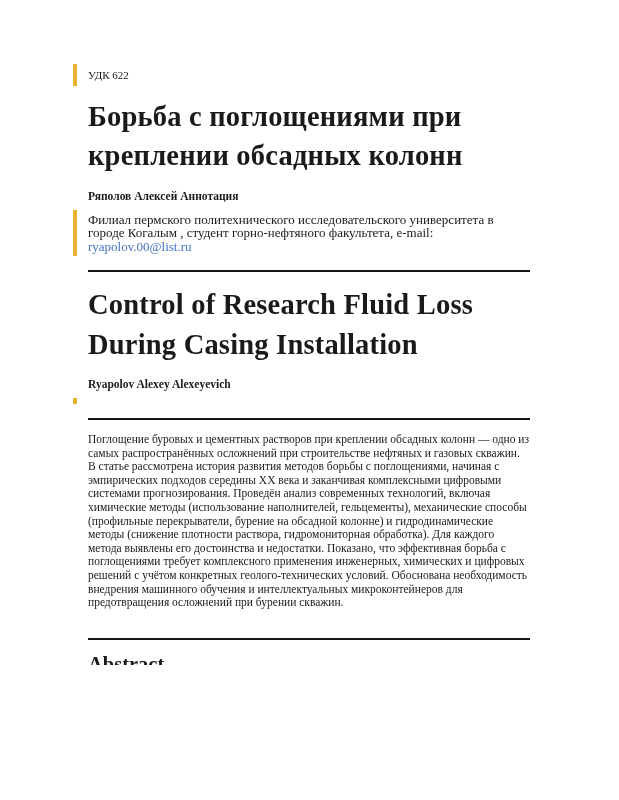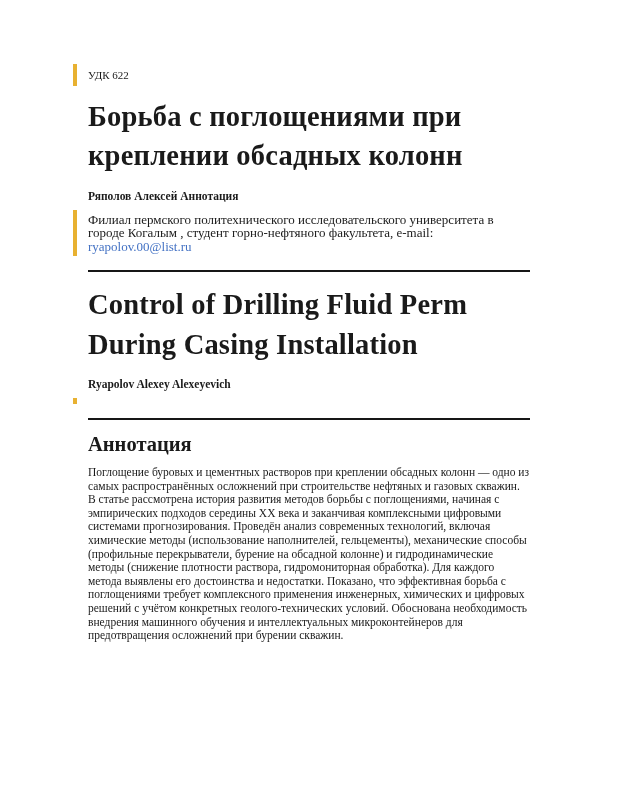--- a/index.html
+++ b/index.html
@@ -96,31 +96,30 @@
 
     <p class="author">Ряполов Алексей Аннотация</p>
 
     <div class="callout affil">
       <span class="bar"></span>
       <p><span>Филиал пермского политехнического исследовательского университета в городе Когалым , студент горно-нефтяного факультета, e-mail: </span><a class="email-link">ryapolov.00@list.ru</a></p>
     </div>
 
     <hr class="divider">
 
-    <h1 class="doc-title">Control of Drilling Fluid Perm During Casing Installation</h1>
+    <h1 class="doc-title">Control of Research Fluid Loss During Casing Installation</h1>
 
     <p class="author">Ryapolov Alexey Alexeyevich</p>
 
     <div class="callout affil">
       <span class="bar"></span>
     </div>
 
     <hr class="divider">
 
-    <h2 class="section-heading">Аннотация</h2>
 
     <p class="body-text">Поглощение буровых и цементных растворов при креплении обсадных колонн — одно из самых распространённых осложнений при строительстве нефтяных и газовых скважин. В статье рассмотрена история развития методов борьбы с поглощениями, начиная с эмпирических подходов середины XX века и заканчивая комплексными цифровыми системами прогнозирования. Проведён анализ современных технологий, включая химические методы (использование наполнителей, гельцементы), механические способы (профильные перекрыватели, бурение на обсадной колонне) и гидродинамические методы (снижение плотности раствора, гидромониторная обработка). Для каждого метода выявлены его достоинства и недостатки. Показано, что эффективная борьба с поглощениями требует комплексного применения инженерных, химических и цифровых решений с учётом конкретных геолого-технических условий. Обоснована необходимость внедрения машинного обучения и интеллектуальных микроконтейнеров для предотвращения осложнений при бурении скважин.</p>
 
 
     <hr class="divider last">
 
     <h2 class="section-heading">Abstract</h2>
 
   </div>
 </div>

